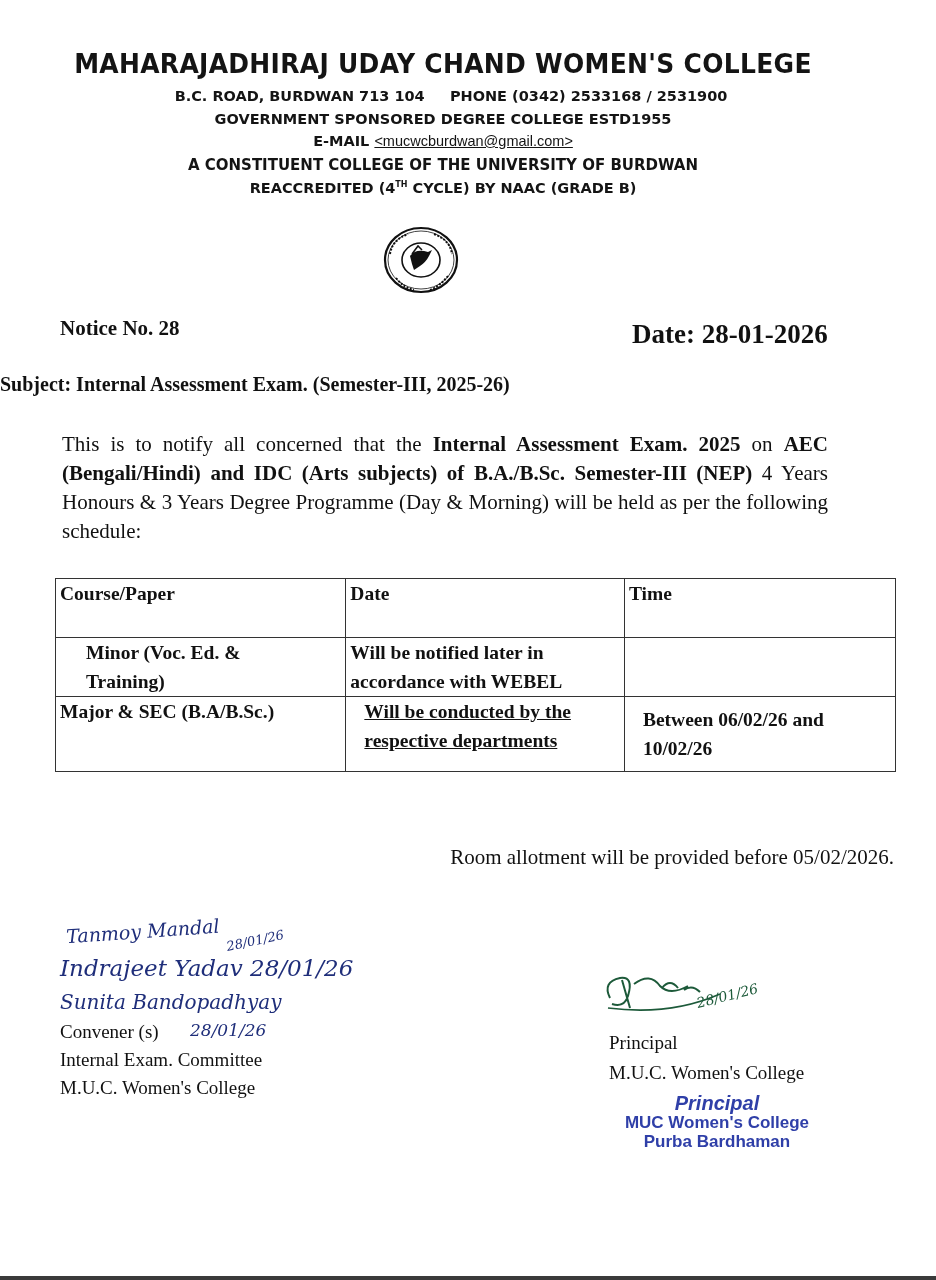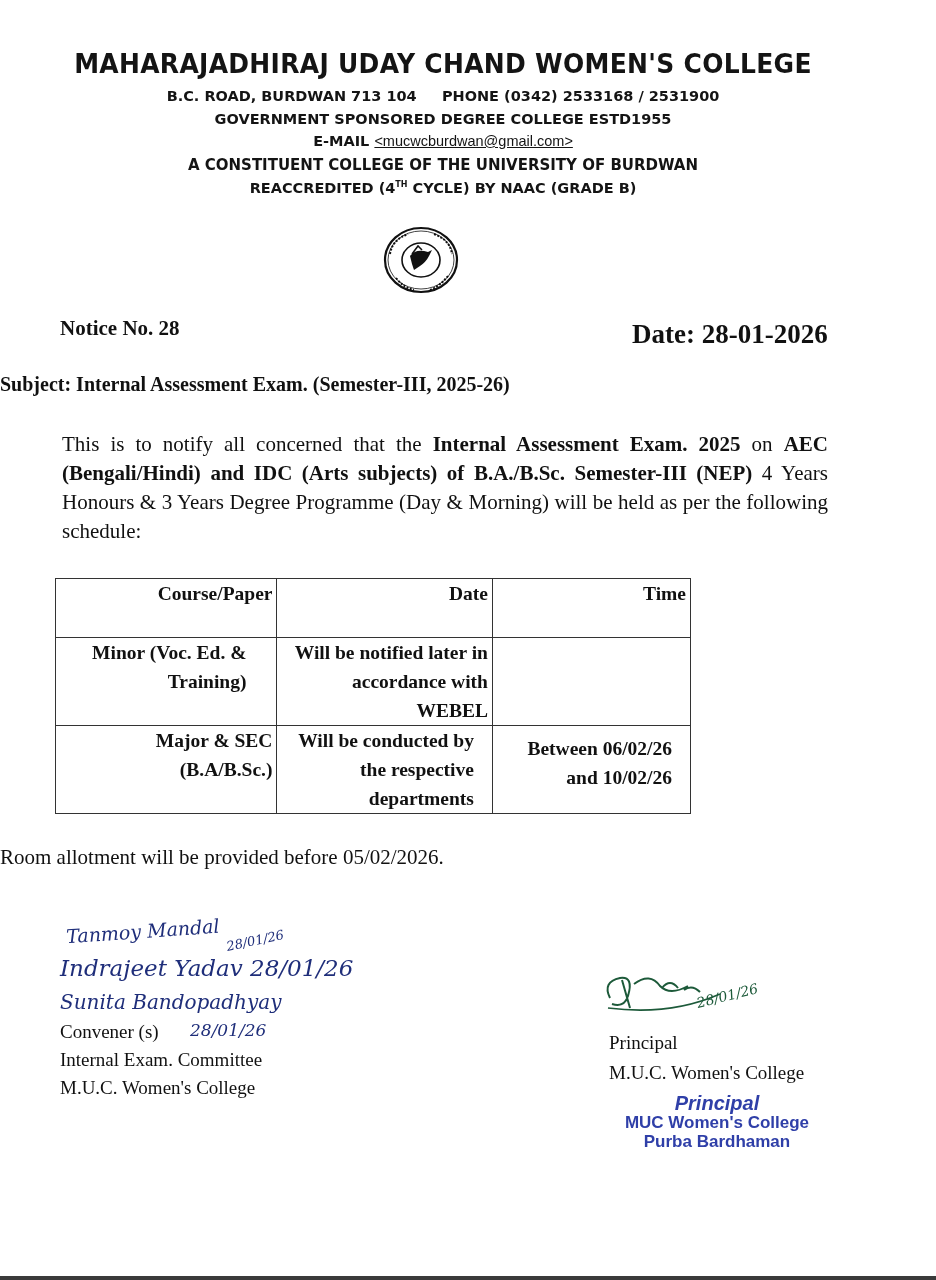--- a/index.html
+++ b/index.html
@@ -19,47 +19,47 @@
     .hline.l4 { top: 156px; font-size: 15px; text-align: center; }
     .hline.l5 { top: 180px; }
     sup { font-size: 8px; }
     .logo { left: 382px; top: 226px; width: 78px; height: 68px; }
     .notice-no { left: 60px; top: 316px; font-size: 21px; font-weight: bold; }
     .notice-date { left: 632px; top: 319px; font-size: 27px; font-weight: bold; }
     .subject { left: 0; width: 886px; top: 373px; font-size: 20px; font-weight: bold; }
     .para { left: 62px; top: 430px; width: 766px; font-size: 21px; line-height: 29px; text-align: justify; }
     .para b { font-weight: bold; }
     table.sched {
-      position: absolute; left: 55px; top: 578px; width: 636px;
-      border-collapse: collapse; font-size: 19.5px; font-weight: bold; text-align: right;
+      position: absolute; left: 55px; top: 578px; width: 841px;
+      border-collapse: collapse; font-size: 19.5px; font-weight: bold; text-align: left;
     }
     table.sched td, table.sched th { border: 1.5px solid #333; padding: 0 4px; line-height: 29px; vertical-align: top; }
     table.sched th { height: 58px; font-weight: bold; }
     table.sched col.c1 { width: 271px; }
     table.sched col.c2 { width: 260px; }
     table.sched col.c3 { width: 253px; }
-    .room { left: 0; width: 886px; text-align: left; top: 845px; font-size: 21px; }
+    .room { left: 0; width: 886px; text-align: right; top: 845px; font-size: 21px; padding-left: 8px; }
     .sig-left { left: 60px; top: 1018px; font-size: 19px; line-height: 28px; }
     .sig-right { left: 609px; top: 1028px; font-size: 19px; line-height: 30px; }
     .hand { font-family: "DejaVu Serif", serif; font-style: italic; color: #1f2e7a; }
     .h1 { left: 66px; top: 920px; font-size: 19px; transform: rotate(-4deg); }
     .h1d { left: 226px; top: 933px; font-size: 13px; transform: rotate(-12deg); }
     .h2 { left: 60px; top: 955px; font-size: 23px; }
     .h3 { left: 60px; top: 990px; font-size: 20px; }
     .h4 { left: 190px; top: 1020px; font-size: 17px; }
     .psig { left: 600px; top: 968px; width: 160px; height: 50px; }
     .stamp { left: 612px; top: 1094px; width: 210px; text-align: center; font-family: "Liberation Sans", sans-serif; font-weight: bold; color: #2f3fa8; line-height: 19px; font-size: 17px; }
     .stamp .s1 { font-style: italic; font-size: 20px; }
     .bottom-bar { left: 0; top: 1276px; width: 936px; height: 4px; background: #3a3a3a; }
   </style>
 </head>
 <body>
 
 <div class="abs hdr college-name">MAHARAJADHIRAJ UDAY CHAND WOMEN'S COLLEGE</div>
-<div class="abs hdr hline l1" style="white-space:pre;">B.C. ROAD, BURDWAN 713 104     PHONE (0342) 2533168 / 2531900</div>
+<div class="abs hdr hline l1" style="white-space:pre;margin-left:8px;">B.C. ROAD, BURDWAN 713 104     PHONE (0342) 2533168 / 2531900</div>
 <div class="abs hdr hline l2">GOVERNMENT SPONSORED DEGREE COLLEGE ESTD1955</div>
 <div class="abs hdr hline l3">
   <span>E-MAIL </span><span class="email">&lt;mucwcburdwan@gmail.com&gt;</span>
 </div>
 <div class="abs hdr hline l4">A CONSTITUENT COLLEGE OF THE UNIVERSITY OF BURDWAN</div>
 <div class="abs hdr hline l5">
   <span>REACCREDITED (4</span><sup>TH</sup><span> CYCLE) BY NAAC (GRADE B)</span>
 </div>
 
 <svg class="abs logo" viewBox="0 0 78 68">
@@ -91,21 +91,21 @@
     <th>Date</th>
     <th>Time</th>
   </tr>
   <tr>
     <td style="padding:0 30px;margin-top:12px;">Minor (Voc. Ed. &amp; Training)</td>
     <td>Will be notified later in accordance with WEBEL</td>
     <td></td>
   </tr>
   <tr>
     <td style="height:58px;">Major &amp; SEC (B.A/B.Sc.)</td>
-    <td style="padding:0 18px;">Will be conducted by the respective departments</td>
+    <td style="padding:0 18px;text-decoration:underline;">Will be conducted by the respective departments</td>
     <td style="padding:8px 18px;">Between 06/02/26 and 10/02/26</td>
   </tr>
 </tbody>
   </table>
 
 <div class="abs room">Room allotment will be provided before 05/02/2026.</div>
 
 <div class="abs hand h1">Tanmoy Mandal</div>
 <div class="abs hand h1d">28/01/26</div>
 <div class="abs hand h2">Indrajeet Yadav 28/01/26</div>

